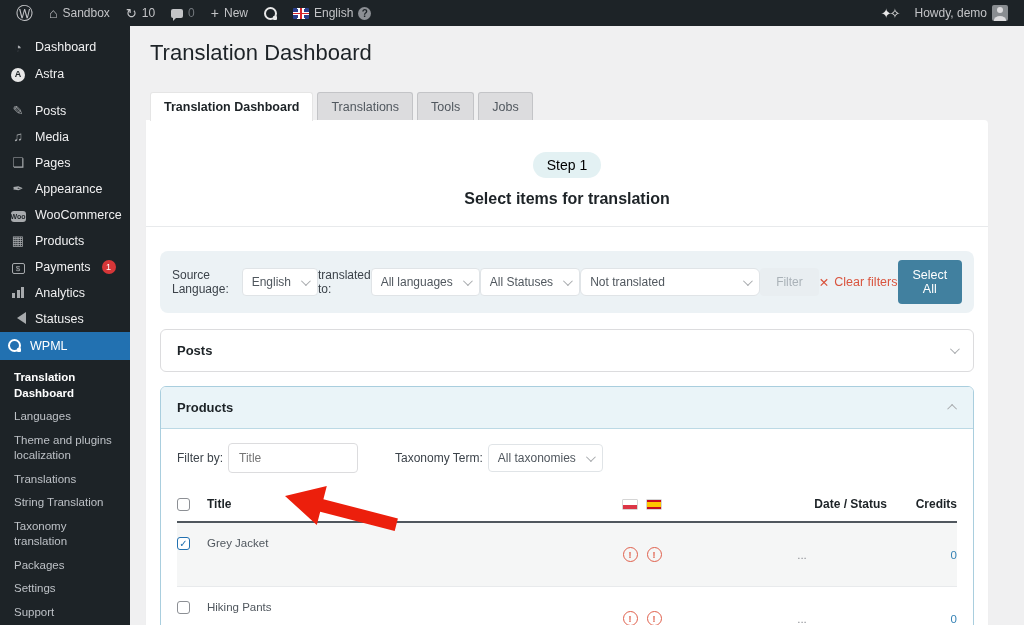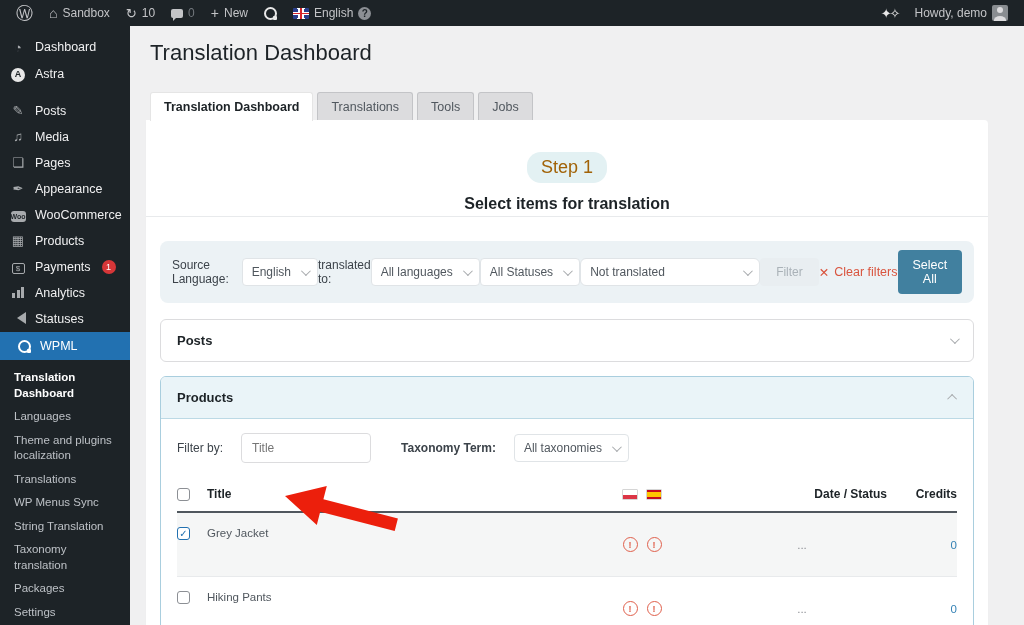--- a/index.html
+++ b/index.html
@@ -46,64 +46,64 @@
   .astra-ico { width:14px; height:14px; border-radius:50%; background:#e8e8e8; color:#1d2327; font-size:9px; font-weight:bold;
     display:inline-flex; align-items:center; justify-content:center; }
   .woo-ico { width:15px; height:11px; border-radius:3px; background:#a7aaad; color:#1d2327; font-size:7px; font-weight:bold;
     display:inline-flex; align-items:center; justify-content:center; }
   .pay-ico { width:13px; height:11px; border:1.5px solid #a7aaad; border-radius:2px; color:#a7aaad; font-size:8px;
     display:inline-flex; align-items:center; justify-content:center; }
   .bars { display:inline-flex; align-items:flex-end; gap:1.5px; height:11px; }
   .bars i { width:3px; background:#a7aaad; display:block; }
   .bars i:nth-child(1){height:5px;} .bars i:nth-child(2){height:8px;} .bars i:nth-child(3){height:11px;}
   .mega { width:0; height:0; border:6px solid transparent; border-right:9px solid #a7aaad; display:inline-block; }
-  .wpml-active { background:#2271b1; color:#fff; position:relative; padding:7px 18px; display:flex; gap:9px; align-items:flex-end; font-weight:400; }
+  .wpml-active { background:#2271b1; color:#fff; position:relative; padding:7px 8px; display:flex; gap:9px; align-items:flex-start; font-weight:400; }
   .wpml-active::after { content:""; position:absolute; right:-8px; top:50%; margin-top:-8px; border:8px solid transparent; border-left-color:#2271b1; }
   .wpml-active .wpml-ring { border-color:#fff; } .wpml-active .wpml-ring::after { background:#fff; }
   .submenu { padding:6px 0 4px 0; }
   .sub-item { padding:4px 10px 4px 14px; color:#bdc1c6; font-size:11.5px; line-height:1.35; cursor:pointer; }
   .sub-item.active { color:#fff; font-weight:bold; }
 
   
   .content { margin-left:130px; padding:0; position:relative; height:625px; }
   .screen-options { position:absolute; top:0; right:12px; background:#fff; border:1px solid #c3c4c7; border-top:none;
     font-size:11.5px; color:#50575e; padding:5px 10px; border-radius:0 0 3px 3px; cursor:pointer; display:flex; gap:6px; align-items:center;}
   .page-title { font-size:22px; font-weight:500; color:#1d2327; padding:40px 0 0 20px; }
   .tabs { display:flex; gap:4px; margin:26px 0 0 20px; }
   .tab { background:#dcdcde; border:1px solid #c3c4c7; border-bottom:none; padding:7px 13px; font-size:12.5px; color:#50575e;
     border-radius:3px 3px 0 0; cursor:pointer; }
   .tab.active { background:#fff; color:#1d2327; font-weight:bold; border-color:#e5e5e5; position:relative; z-index:2; }
   .panel { background:#fff; margin:0 36px 0 16px; border-radius:0 4px 4px 4px; padding:22px 0 0 0; min-height:520px;
     box-shadow:0 1px 1px rgba(0,0,0,.04); position:relative; top:-1px; }
 
   .step-wrap { text-align:center; padding:10px 0 0 0; }
-  .step-badge { display:inline-block; background:#e3f1f3; color:#a16207; font-size:18px; padding:5px 14px; border-radius:14px; }
-  .step-heading { font-size:16px; font-weight:bold; color:#1d2327; margin:12px 0 3px; text-align:center; }
+  .step-badge { display:inline-block; background:#e3f1f3; color:#000000; font-size:14px; padding:5px 14px; border-radius:14px; }
+  .step-heading { font-size:16px; font-weight:bold; color:#1d2327; margin:12px 0 18px; text-align:center; }
   .divider { border-top:1px solid #e8eaec; margin:0; }
 
   
   .filterbar { background:#ecf2f5; border-radius:8px; margin:24px 14px 0; padding:9px 12px; display:flex; align-items:center; font-size:12px; color:#3c434a; }
   .dd { background:#fff; border:1px solid #e0e4e7; border-radius:4px; padding:6px 9px; display:flex; align-items:center; gap:10px;
     color:#50575e; cursor:pointer; white-space:nowrap; }
   .chev { width:7px; height:7px; border-right:1.5px solid #a7aaad; border-bottom:1.5px solid #a7aaad; transform:rotate(45deg) translateY(-2px); display:inline-block; }
   .chev.up { transform:rotate(-135deg) translateY(-2px); }
   .dd-wide { min-width:180px; justify-content:space-between;border-radius:6px; }
   .btn-filter { background:#e9eef1; color:#aab2b8; border:none; border-radius:4px; padding:7px 16px; font-size:12px; cursor:default; }
   .clear-filters { color:#d9553f; display:flex; align-items:center; gap:5px; cursor:pointer; font-size:12.5px; white-space:nowrap; }
   .btn-selectall { margin-left:auto; background:#41809f; color:#fff; border:none; border-radius:4px; padding:8px 14px; font-size:12.5px; cursor:pointer; }
 
   
   .accordion { border:1px solid #dcdcde; border-radius:6px; margin:16px 14px 0; background:#fff; }
   .acc-head { display:flex; align-items:center; justify-content:space-between; padding:13px 16px; font-size:13px; font-weight:bold; cursor:pointer; }
   .products-card { border:1px solid #a9cede; border-radius:6px; margin:14px 14px 0; background:#fff; overflow:hidden; }
   .products-head { background:#eaf4f8; border-bottom:1px solid #bcd9e5; }
 
-  .prod-filter { display:flex; align-items:center; gap:18px; padding:14px 16px 12px; font-size:12px; color:#3c434a; }
+  .prod-filter { display:flex; align-items:center; gap:5px; padding:14px 16px 12px; font-size:12px; color:#3c434a; }
   .input-box { background:#fff; border:1px solid #dcdcde; border-radius:4px; padding:7px 10px; width:130px; color:#8c8f94; font-size:12px; }
-  .tax-label { margin-left:12px;font-weight:bold; }
+  .tax-label { margin-left:32px; }
 
   
   .ptable { margin:4px 16px 0; }
   .thead { display:grid; grid-template-columns:30px 1fr 150px 170px 70px; align-items:center; padding:8px 0 10px;
     border-bottom:2px solid #50575e; font-size:12px; font-weight:bold; color:#1d2327; }
   .flags { display:flex; gap:8px; justify-content:center; }
   .flag { width:16px; height:11px; border:1px solid #d5d5d5; border-radius:1px; display:inline-block; }
   .flag-pl { background:linear-gradient(to bottom,#fff 50%,#dc3545 50%); }
   .flag-es { background:linear-gradient(to bottom,#c60b1e 25%,#ffc400 25%,#ffc400 75%,#c60b1e 75%); } .col-right { text-align:right; }
   .trow { display:grid; grid-template-columns:30px 1fr 150px 170px 70px; align-items:center; min-height:64px;
@@ -217,21 +217,20 @@
       </div>
     <div class="wpml-active">
         <span class="wpml-ring"></span>
         <span>WPML</span>
       </div>
     <div class="submenu">
       <div class="sub-item active">Translation Dashboard</div>
       <div class="sub-item">Languages</div>
       <div class="sub-item">Theme and plugins localization</div>
       <div class="sub-item">Translations</div>
-      <div class="sub-item">WP Menus Sync</div>
       <div class="sub-item">String Translation</div>
       <div class="sub-item">Taxonomy translation</div>
       <div class="sub-item">Packages</div>
       <div class="sub-item">Settings</div>
       <div class="sub-item">Support</div>
     </div>
   </div>
 
 </div>
 

